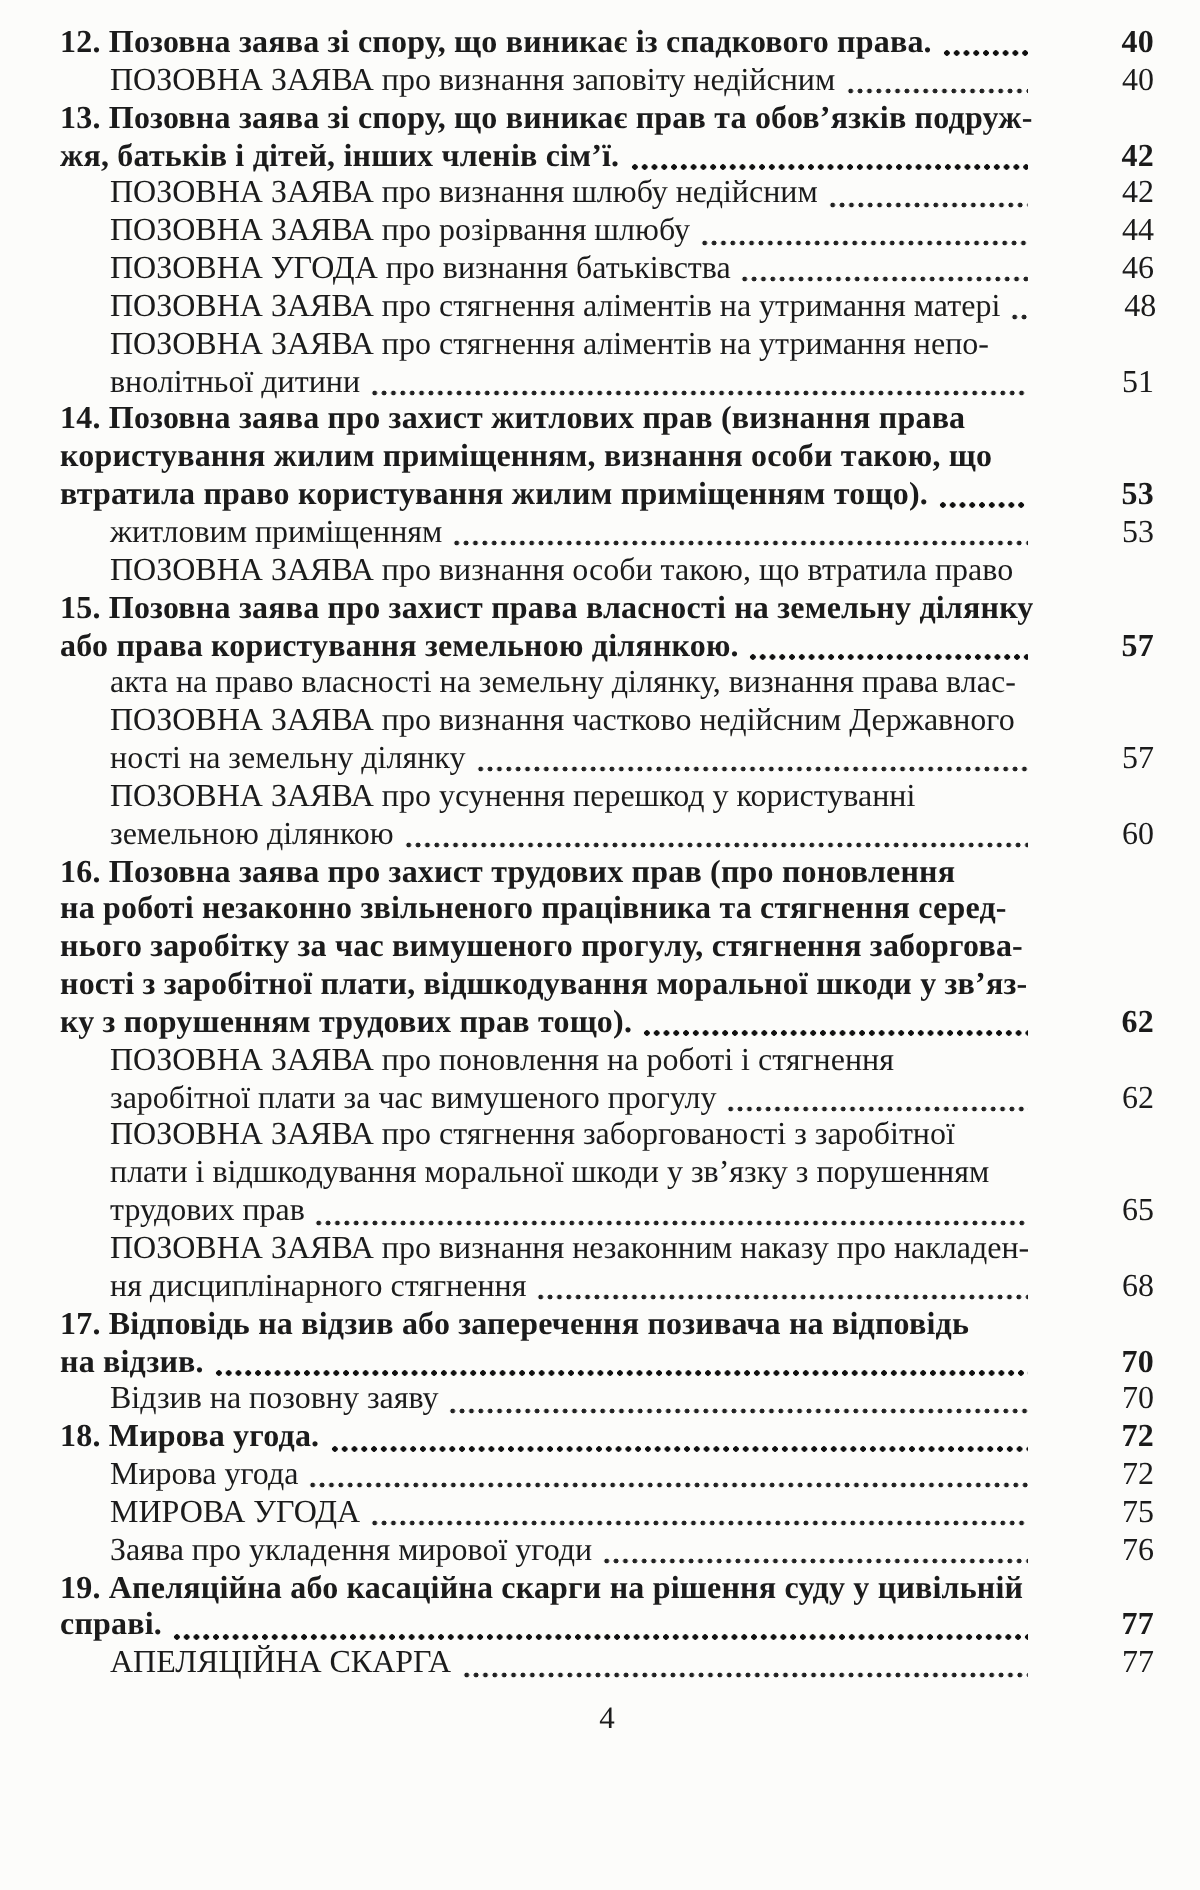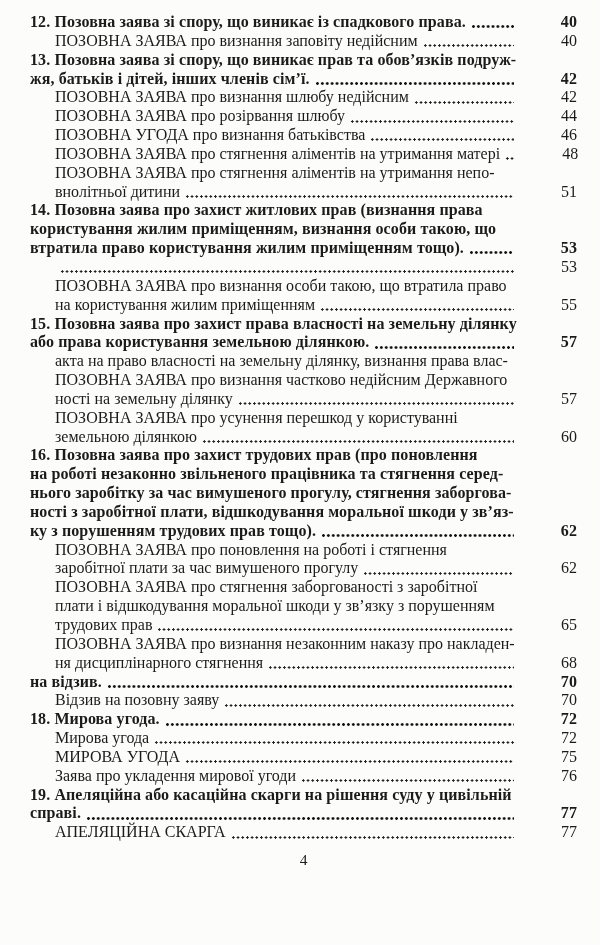--- a/index.html
+++ b/index.html
@@ -122,31 +122,27 @@
       </div>
       <div class="toc-line main bold">
         <span class="toc-text">користування жилим приміщенням, визнання особи такою, що</span>
       </div>
       <div class="toc-line main bold">
         <span class="toc-text">втратила право користування жилим приміщенням тощо).</span>
         <span class="leader"></span>
         <span class="page-num">53</span>
       </div>
       <div class="toc-line sub">
+        <span class="toc-text">житловим приміщенням</span>
         <span class="leader"></span>
         <span class="page-num">53</span>
       </div>
       <div class="toc-line sub">
         <span class="toc-text">ПОЗОВНА ЗАЯВА про визнання особи такою, що втратила право</span>
       </div>
-      <div class="toc-line sub">
-        <span class="toc-text">на користування жилим приміщенням</span>
-        <span class="leader"></span>
-        <span class="page-num">55</span>
-      </div>
       <div class="toc-line main bold">
         <span class="toc-text">15. Позовна заява про захист права власності на земельну ділянку</span>
       </div>
       <div class="toc-line main bold">
         <span class="toc-text">або права користування земельною ділянкою.</span>
         <span class="leader"></span>
         <span class="page-num">57</span>
       </div>
       <div class="toc-line sub">
         <span class="toc-text">акта на право власності на земельну ділянку, визнання права влас-</span>
@@ -203,20 +199,23 @@
         <span class="leader"></span>
         <span class="page-num">65</span>
       </div>
       <div class="toc-line sub">
         <span class="toc-text">ПОЗОВНА ЗАЯВА про визнання незаконним наказу про накладен-</span>
       </div>
       <div class="toc-line sub">
         <span class="toc-text">ня дисциплінарного стягнення</span>
         <span class="leader"></span>
         <span class="page-num">68</span>
+      </div>
+      <div class="toc-line main bold">
+        <span class="toc-text">17. Відповідь на відзив або заперечення позивача на відповідь</span>
       </div>
       <div class="toc-line main bold">
         <span class="toc-text">на відзив.</span>
         <span class="leader"></span>
         <span class="page-num">70</span>
       </div>
       <div class="toc-line sub">
         <span class="toc-text">Відзив на позовну заяву</span>
         <span class="leader"></span>
         <span class="page-num">70</span>

